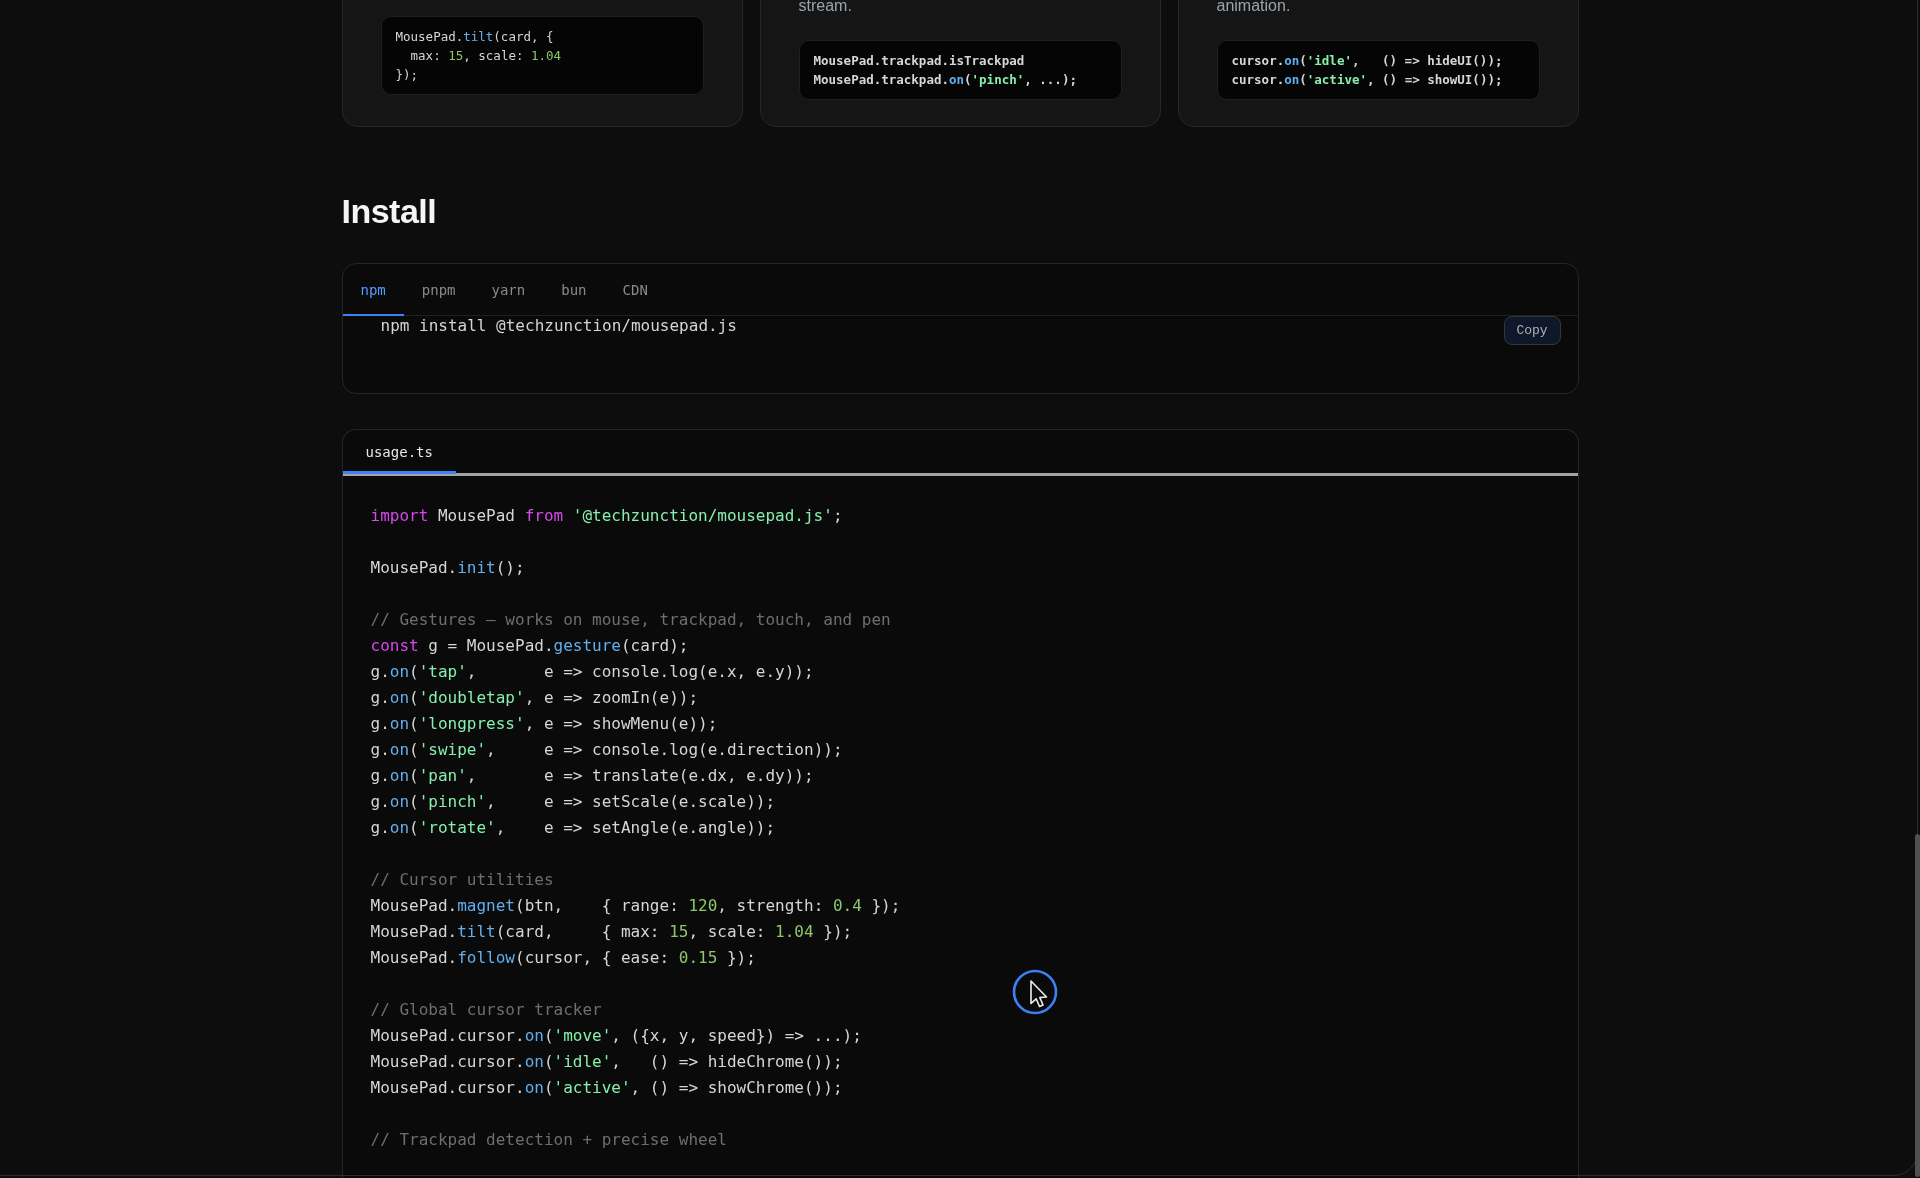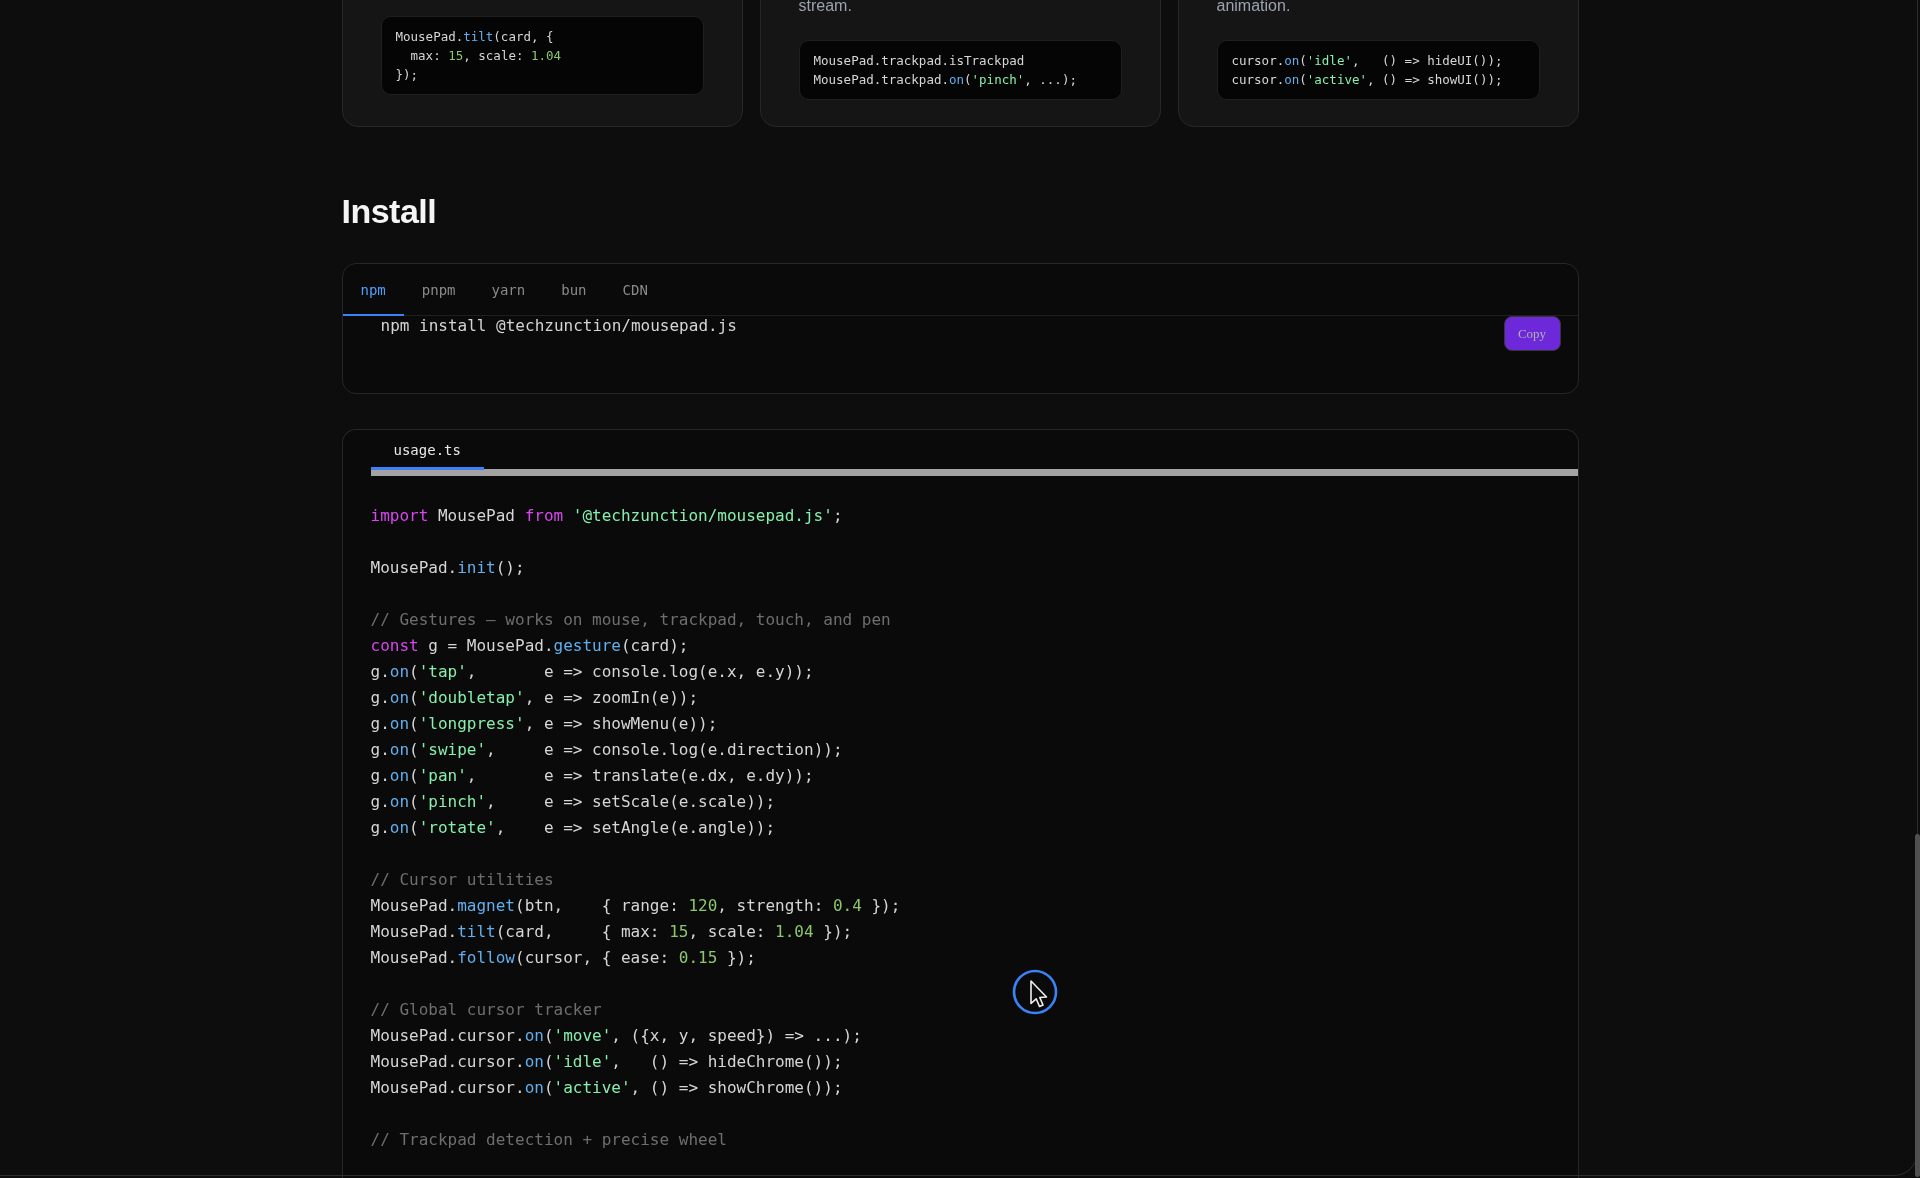--- a/index.html
+++ b/index.html
@@ -17,47 +17,47 @@
   .card {
     height:190px; background:#151515; border:1px solid #272727;
     border-radius:16px; padding:0 38px; overflow:hidden;
   }
   .card-desc { margin-top:58px; height:20px; font-size:16px; line-height:20px; color:#9ca3af; }
   .snippet {
     margin-top:0; background:#050505; border:1px solid #1f1f1f; border-radius:10px;
     padding:10px 14px; font-family:"DejaVu Sans Mono", monospace;
     font-size:12.5px; line-height:19px; white-space:pre; color:#d6d6d6;
   }
-  .snippet.mt { margin-top:24px; }
+  .snippet.mt { margin-top:24px;font-weight:bold; }
 
   
   .install-heading { margin-top:64px; font-size:34px; line-height:40px; font-weight:700; color:#f5f5f5; letter-spacing:-0.5px; }
   .install-subtitle { margin-top:13px; font-size:17px; line-height:21px; color:#9e9e9e; }
 
   .install-box { margin-top:32px; background:#0a0a0a; border:1px solid #262626; border-radius:14px; }
   .tabs-row { display:flex; height:52px; border-bottom:1px solid #1f1f1f; }
   .tab {
     padding:0 18px; display:flex; align-items:center; position:relative;
     font-family:"DejaVu Sans Mono", monospace; font-size:14px; color:#8a8a8a; cursor:pointer;
   }
   .tab.active { color:#4e9eff; }
   .tab.active::after { content:""; position:absolute; left:0; right:0; bottom:-1px; height:2px; background:#3b82f6; }
   .cmd-row { height:77px; display:flex; padding:0 17px 0 38px; }
   .cmd-text { flex:1; font-family:"DejaVu Sans Mono", monospace; font-size:16px; color:#d4d4d4; white-space:pre; }
   .copy-btn {
-    width:57px; height:35px; background:#6d28d9; border:1px solid #363636; border-radius:8px;
-    color:#b0b0b0; font-size:13px; font-family:Liberation Serif, serif; cursor:pointer;
+    width:57px; height:29px; background:#0f172a; border:1px solid #363636; border-radius:8px;
+    color:#b0b0b0; font-size:13px; font-family:Liberation Mono, monospace; cursor:pointer;
   }
 
   
   .usage-box {
     margin-top:35px; background:#0a0a0a; border:1px solid #262626; border-bottom:none;
     border-radius:14px 14px 0 0; height:760px; overflow:hidden;
   }
-  .usage-header { display:flex; height:46px; border-bottom:7px solid #a3a3a3;margin-left:28px; }
+  .usage-header { display:flex; height:46px; border-bottom:3px solid #a3a3a3; }
   .file-tab {
     padding:0 23px; display:flex; align-items:center; position:relative;
     font-family:"DejaVu Sans Mono", monospace; font-size:14px; color:#e8e8e8; cursor:pointer;
   }
   .file-tab::after { content:""; position:absolute; left:0; right:0; bottom:-1px; height:3px; background:#3b82f6; }
   .code-area {
     padding:27px 28px; font-family:"DejaVu Sans Mono", monospace;
     font-size:16px; line-height:26px; white-space:pre; color:#d6d6d6;
   }
   .code-line { min-height:26px; }

